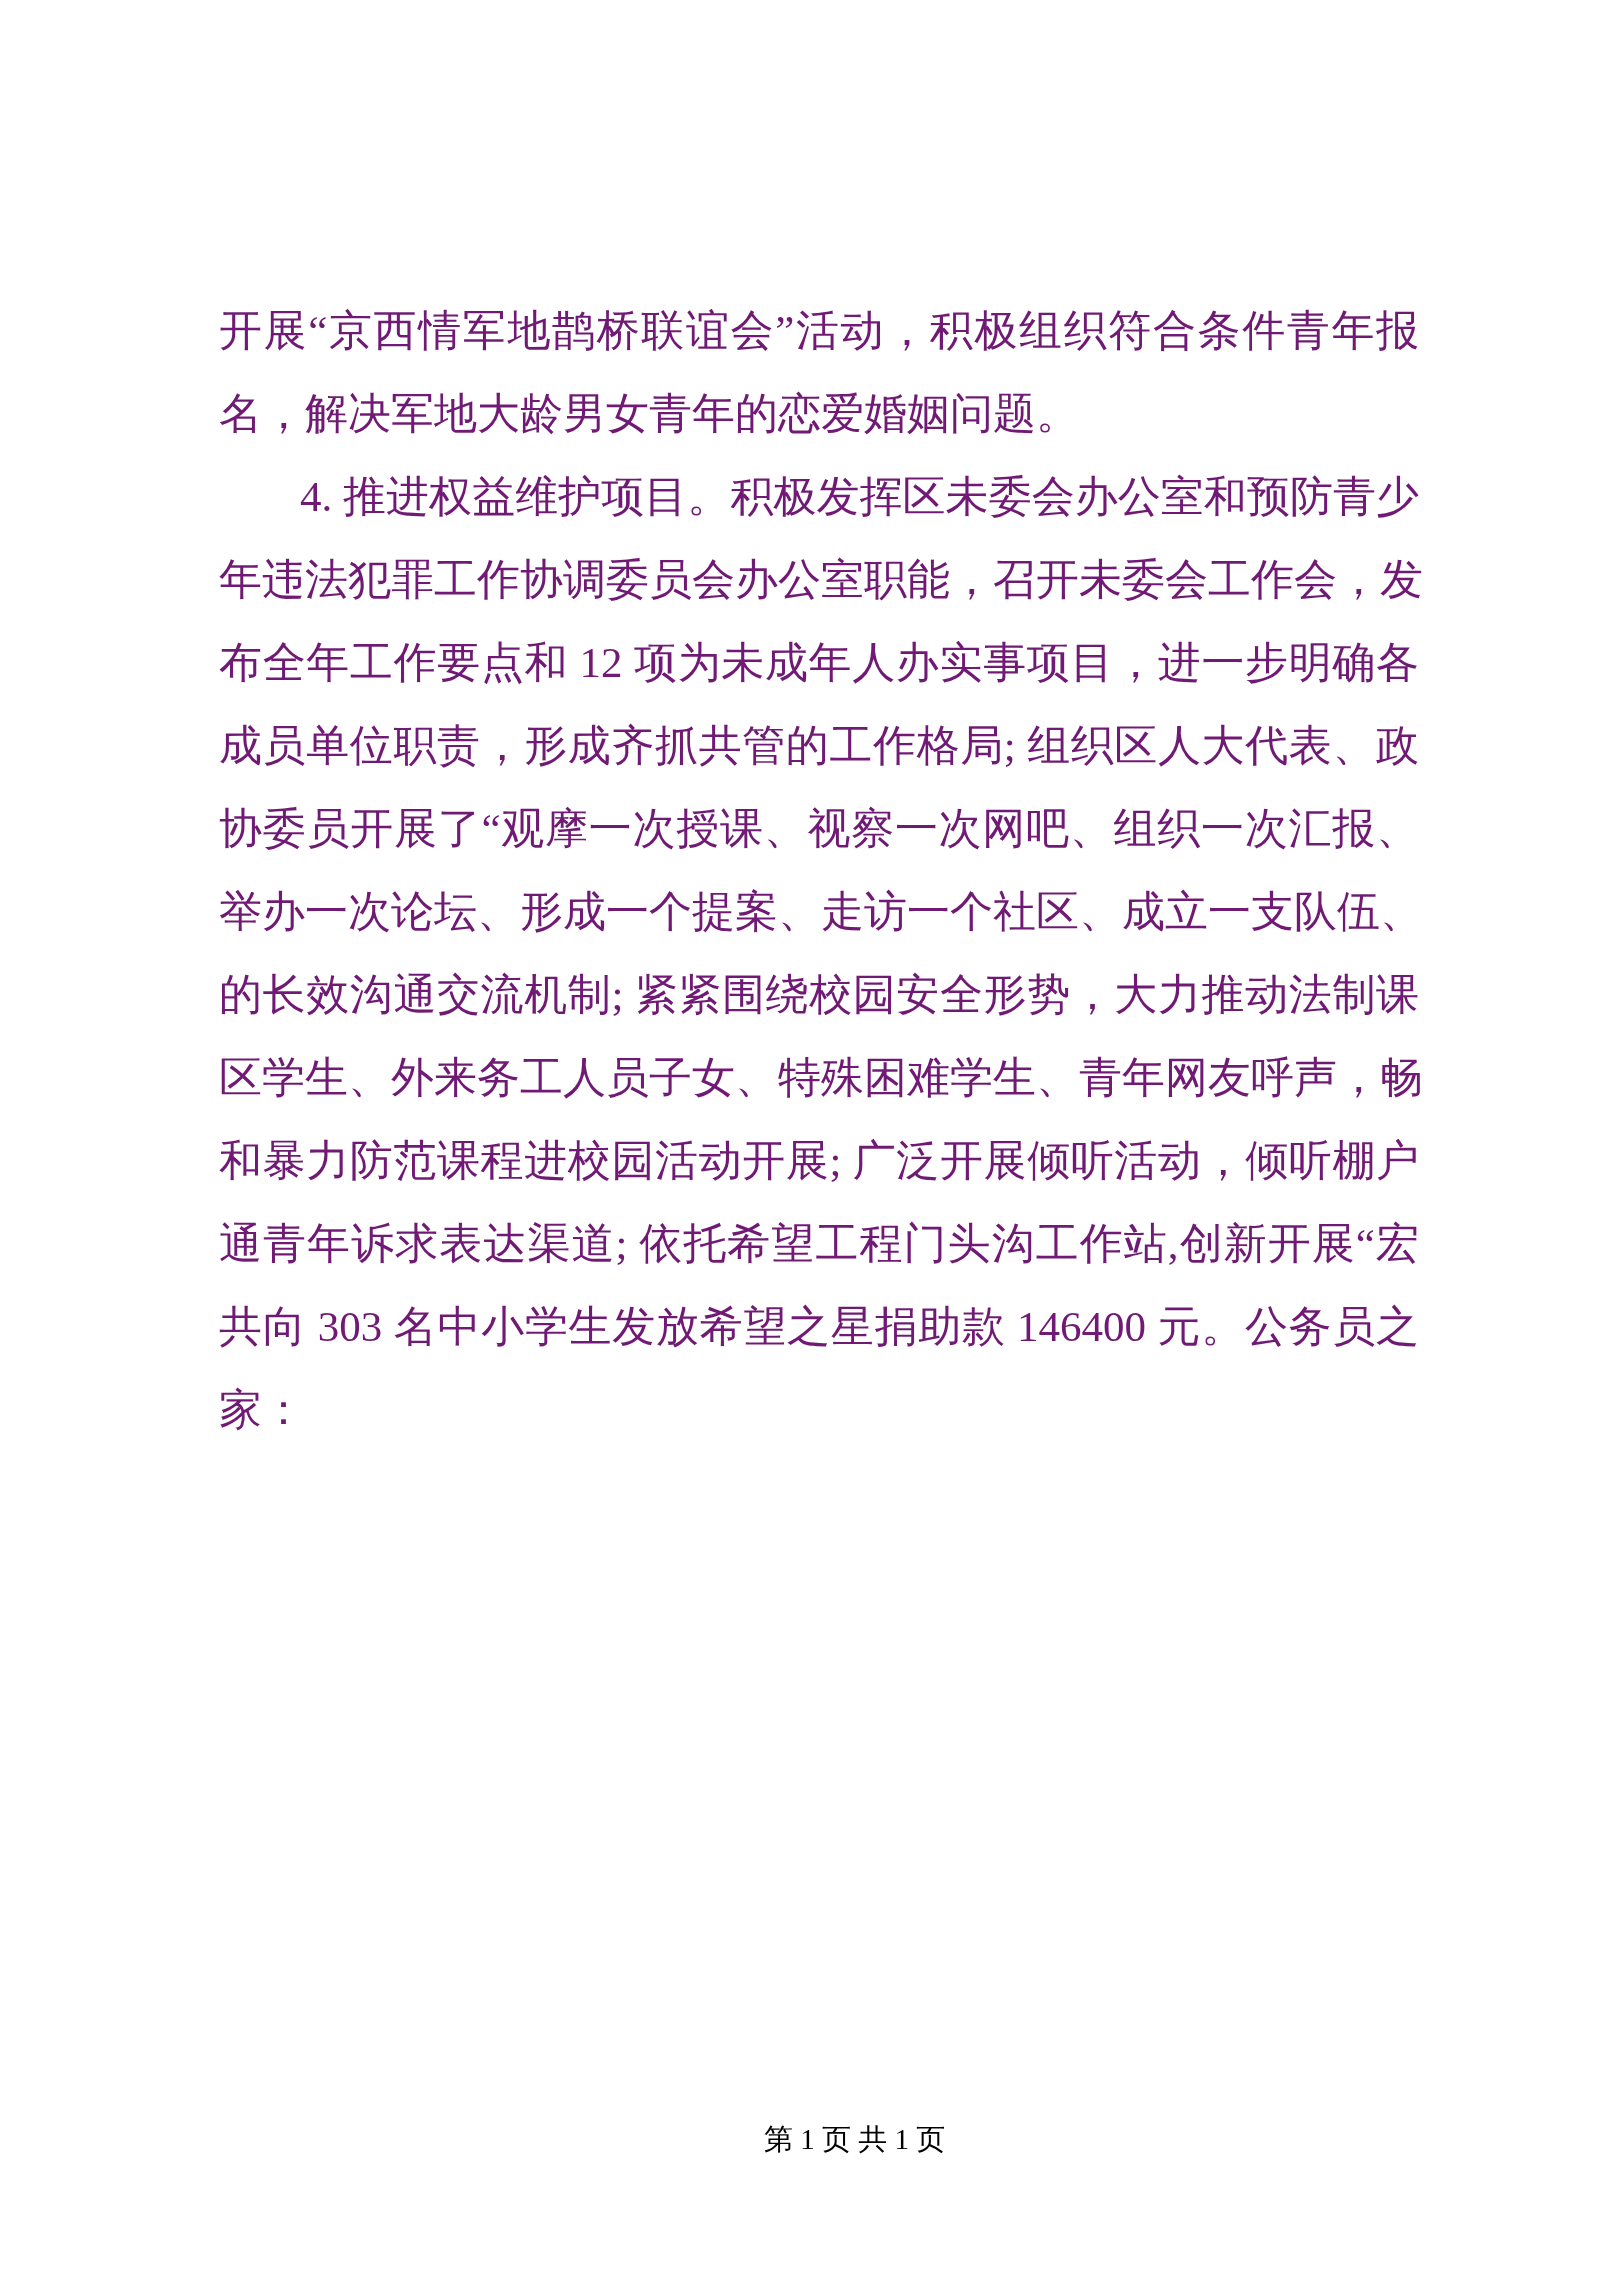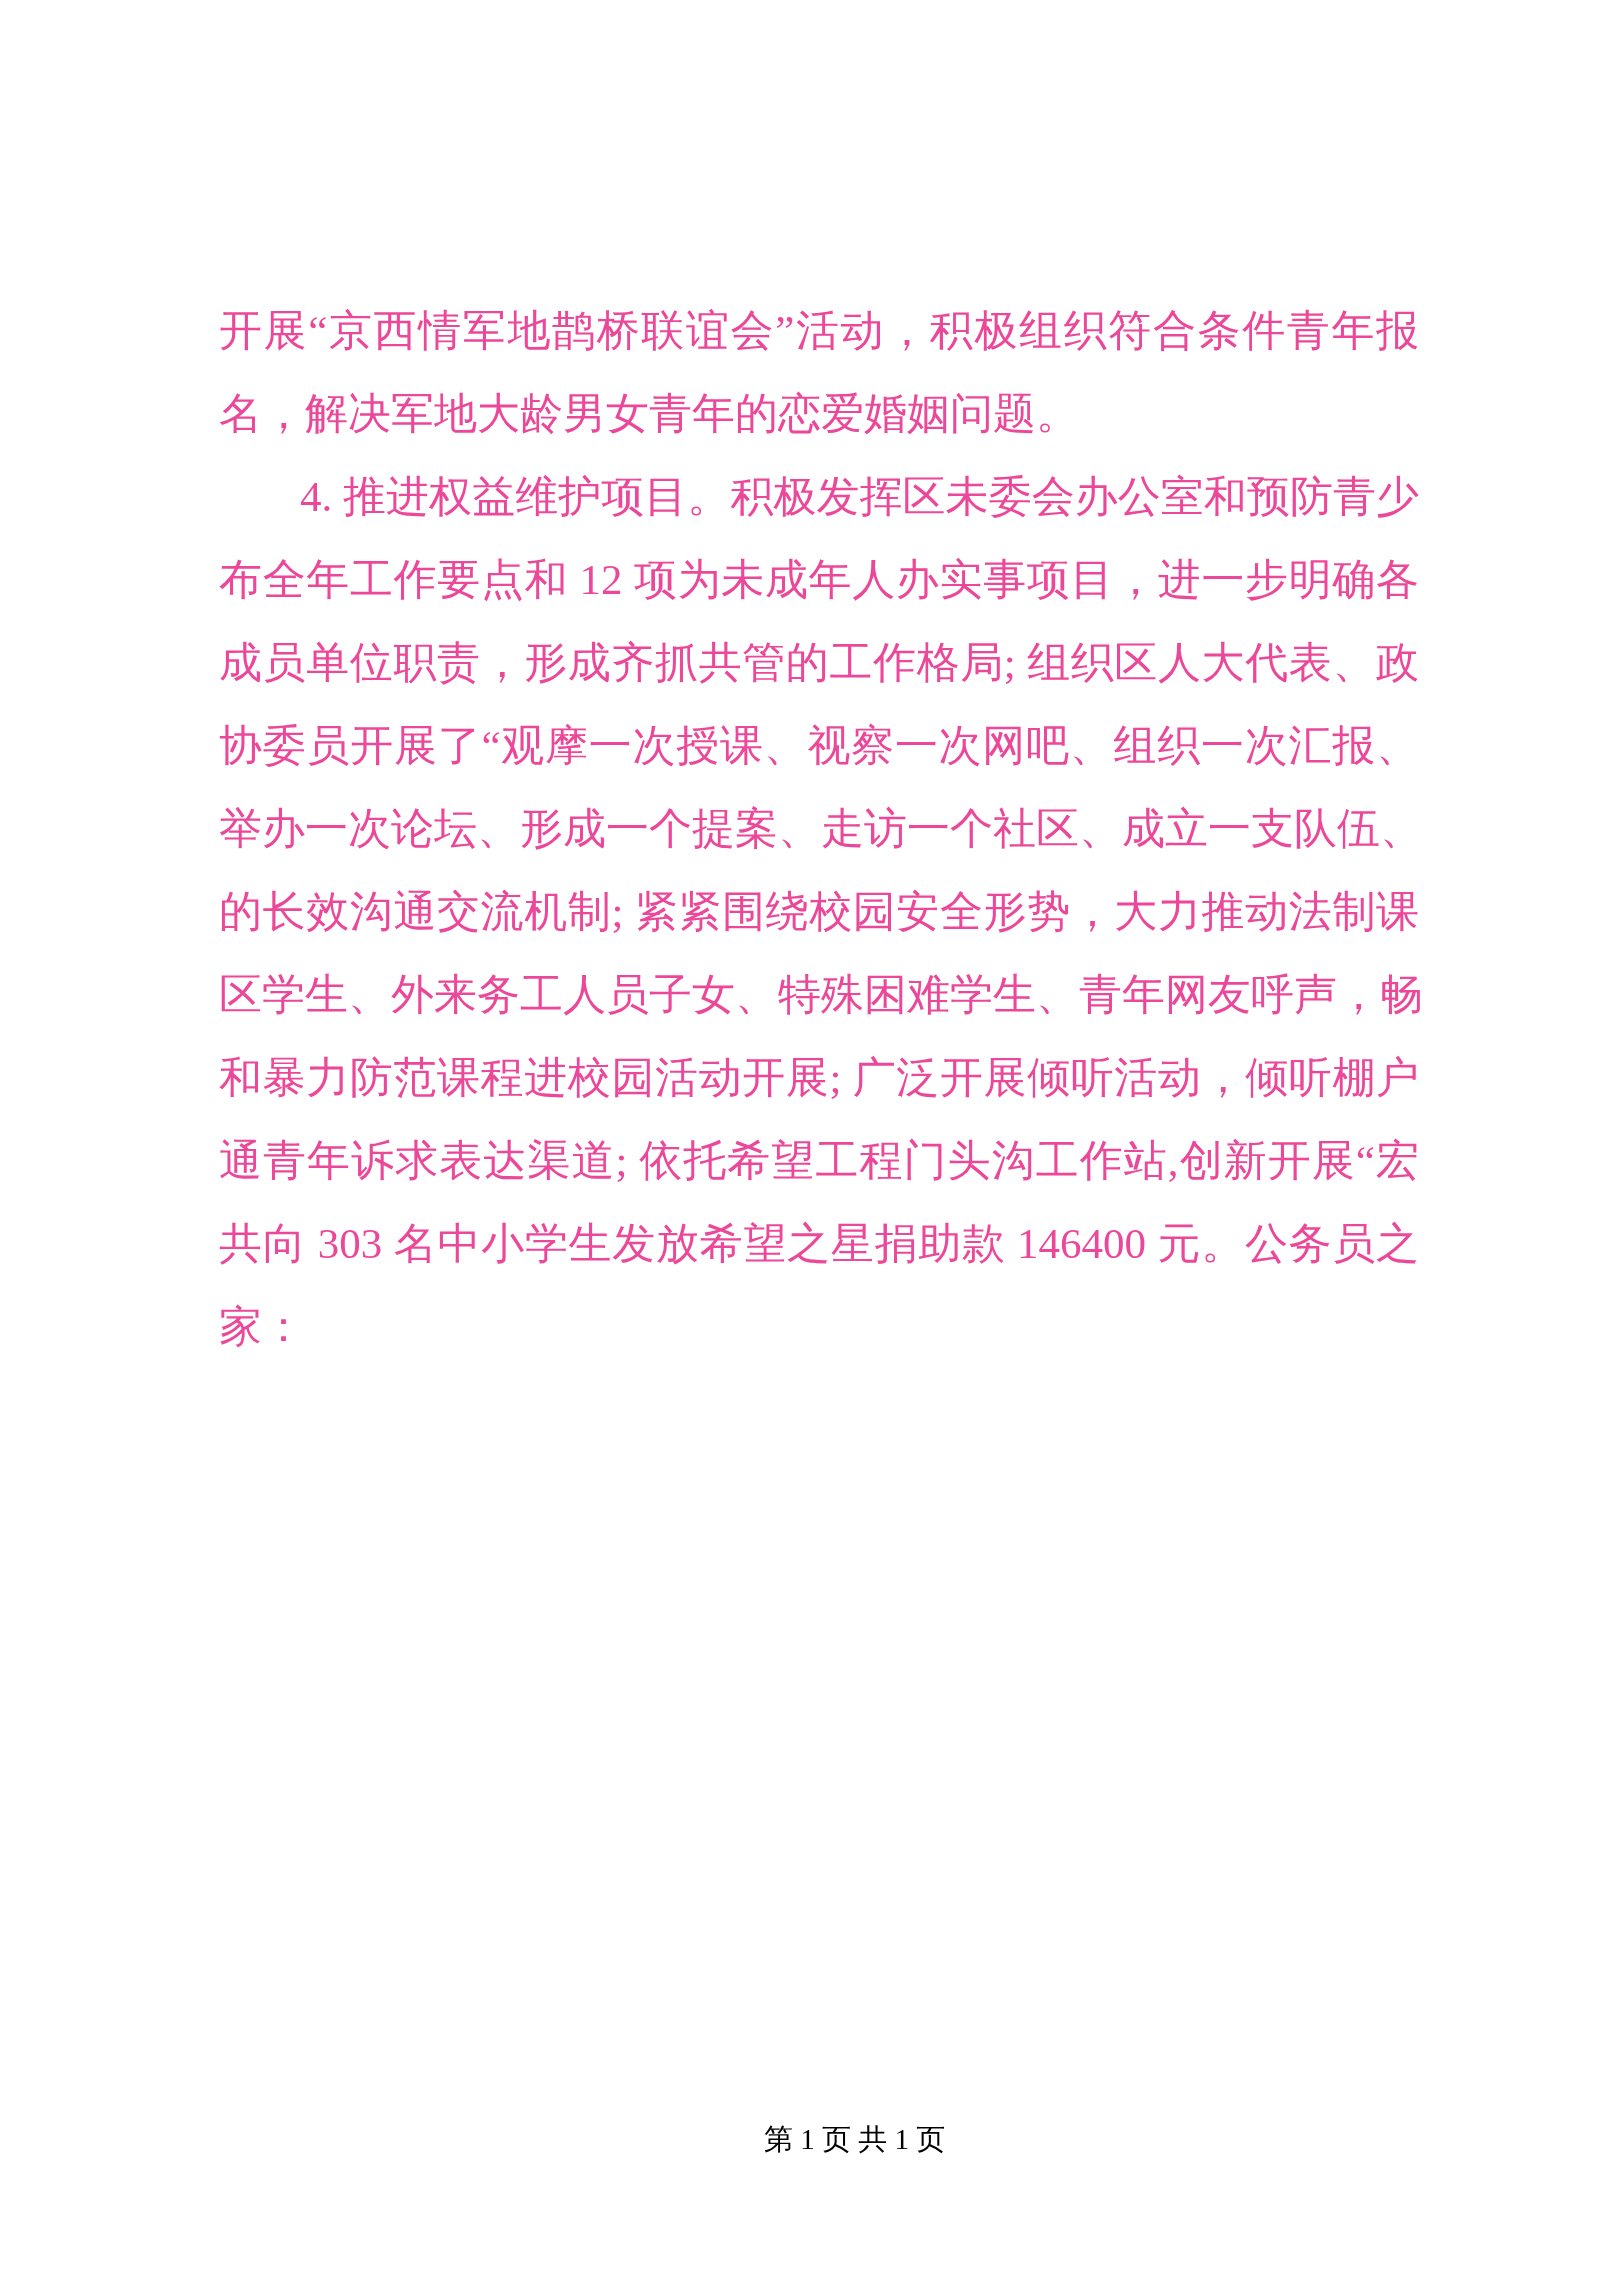--- a/index.html
+++ b/index.html
@@ -26,21 +26,21 @@
     position: absolute;
     left: 219px;
     top: 289px;
     width: 1200px;
   }
   .line {
     height: 83px;
     line-height: 83px;
     font-size: 43px;
     letter-spacing: 0;
-    color: #ec4899;
+    color: #701a75;
     text-align: justify;
     text-align-last: justify;
     text-justify: inter-character;
     white-space: nowrap;
   }
   .line.end {
     text-align: center;
     text-align-last: left;
   }
   .line.indent {
@@ -60,20 +60,21 @@
 </style>
 </head>
 <body>
 
 <div class="page">
 
   <div class="body-text">
     <div class="line">开展“京西情军地鹊桥联谊会”活动，积极组织符合条件青年报</div>
     <div class="line end">名，解决军地大龄男女青年的恋爱婚姻问题。</div>
     <div class="line indent">4. 推进权益维护项目。积极发挥区未委会办公室和预防青少</div>
+    <div class="line">年违法犯罪工作协调委员会办公室职能，召开未委会工作会，发</div>
     <div class="line">布全年工作要点和 12 项为未成年人办实事项目，进一步明确各</div>
     <div class="line">成员单位职责，形成齐抓共管的工作格局; 组织区人大代表、政</div>
     <div class="line">协委员开展了“观摩一次授课、视察一次网吧、组织一次汇报、</div>
     <div class="line">举办一次论坛、形成一个提案、走访一个社区、成立一支队伍、</div>
     <div class="line">的长效沟通交流机制; 紧紧围绕校园安全形势，大力推动法制课</div>
     <div class="line">区学生、外来务工人员子女、特殊困难学生、青年网友呼声，畅</div>
     <div class="line">和暴力防范课程进校园活动开展; 广泛开展倾听活动，倾听棚户</div>
     <div class="line">通青年诉求表达渠道; 依托希望工程门头沟工作站,创新开展“宏</div>
     <div class="line">共向 303 名中小学生发放希望之星捐助款 146400 元。公务员之</div>
     <div class="line end">家：</div>

